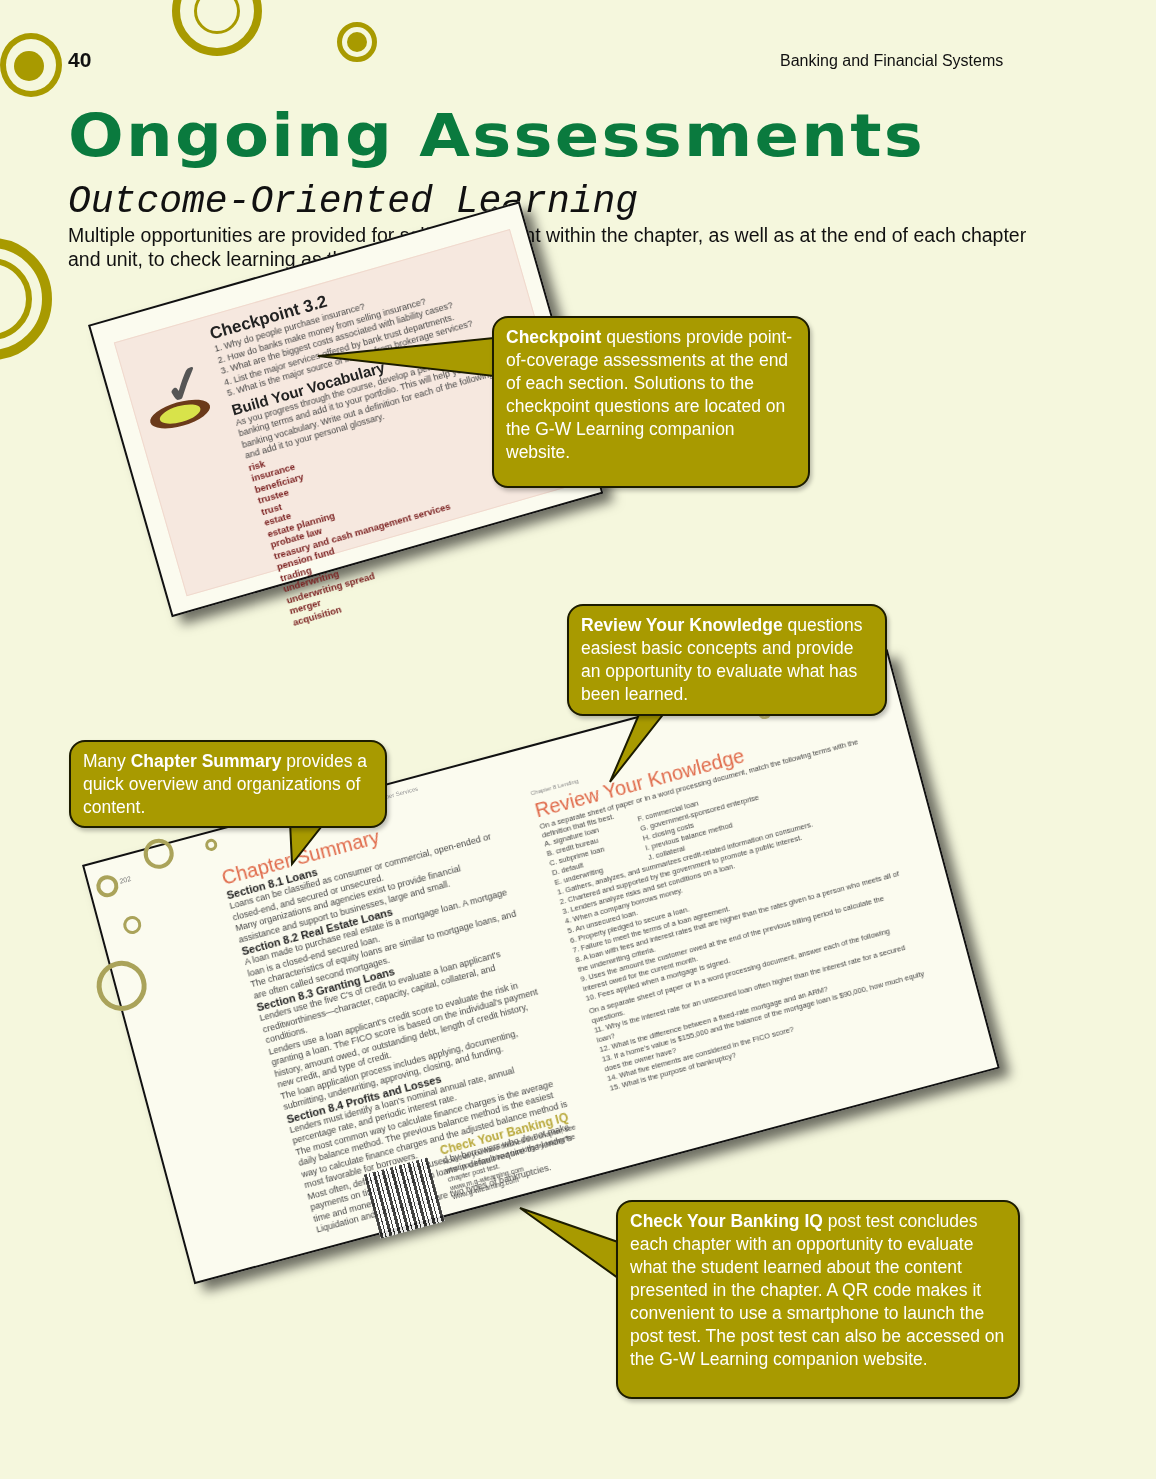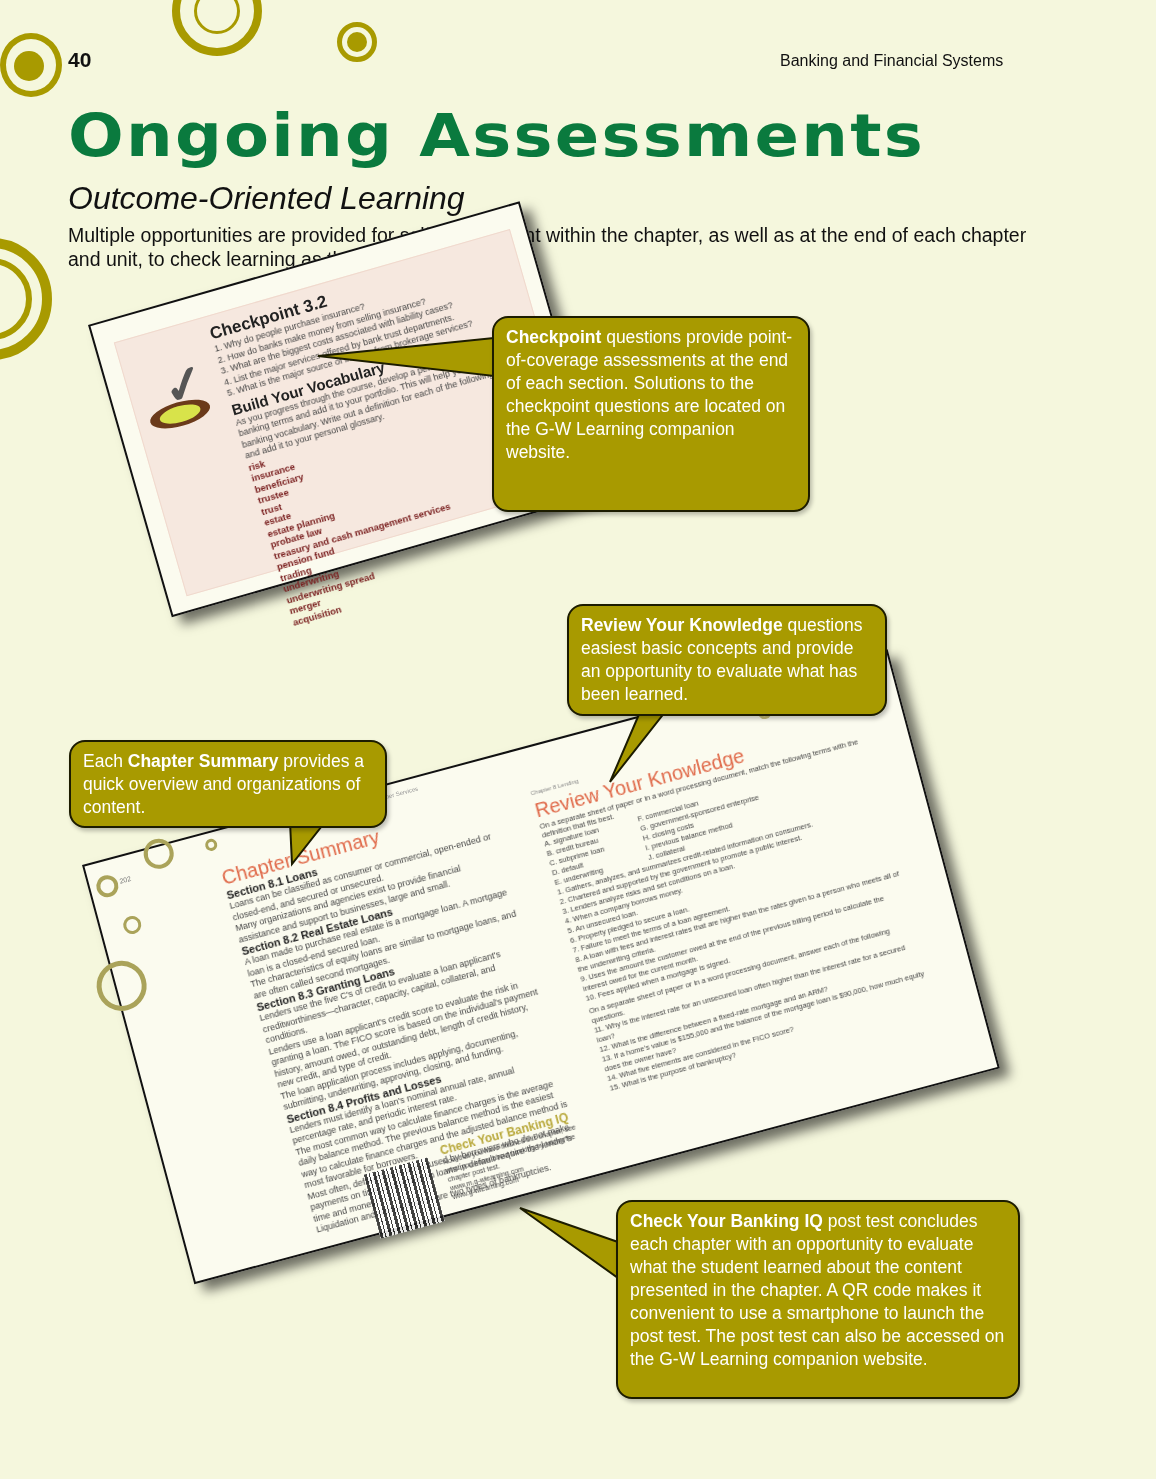--- a/index.html
+++ b/index.html
@@ -14,22 +14,22 @@
 
   .page-number { left:68px; top:48px; font-size:21px; font-weight:bold; }
   .running-head { left:780px; top:52px; font-size:16px; }
 
   .page-title {
     left:68px; top:102px; font-size:58px; font-weight:900; color:#0a7a3e;
     letter-spacing:2px; font-family:"DejaVu Sans", sans-serif;
     transform:scaleX(1.13); transform-origin:left top;
   }
   .subtitle {
-    left:68px; top:180px; font-size:32px; font-style:italic;
-    font-family:Liberation Sans, sans-serif;
+    left:68px; top:180px; font-size:38px; font-style:italic;
+    font-family:Liberation Mono, monospace;
   }
   .intro {
     left:68px; top:223px; width:980px; font-size:19.5px; line-height:24px;
   }
 
   
   .callout {
     position:absolute; background:#a89a00; color:#fff; border:2px solid #1c1c00;
     border-radius:16px; box-sizing:border-box; font-size:17.5px; line-height:23px;
     padding:8px 12px;
@@ -204,24 +204,24 @@
   <div class="ring" style="left:790px;top:40px;width:16px;height:16px;border:3px solid #c9c07a;"></div>
 </div>
 
 <svg class="abs" style="left:0;top:0;" width="1156" height="1479">
   <polygon points="494,338 318,356 494,376" fill="#a89a00" stroke="#1c1c00" stroke-width="2"></polygon>
   <polygon points="640,712 610,782 665,712" fill="#a89a00" stroke="#1c1c00" stroke-width="2"></polygon>
   <polygon points="290,822 292,864 325,822" fill="#a89a00" stroke="#1c1c00" stroke-width="2"></polygon>
   <polygon points="618,1242 520,1208 618,1278" fill="#a89a00" stroke="#1c1c00" stroke-width="2"></polygon>
 </svg>
 
-<div class="callout" style="left:492px;top:316px;width:318px;height:196px;">
+<div class="callout" style="left:492px;top:316px;width:318px;height:172px;">
   <b>Checkpoint</b><span> questions provide point-of-coverage assessments at the end of each section. Solutions to the checkpoint questions are located on the G-W Learning companion website.</span>
 </div>
 <div class="callout" style="left:567px;top:604px;width:320px;height:112px;">
   <b>Review Your Knowledge</b><span> questions easiest basic concepts and provide an opportunity to evaluate what has been learned.</span>
 </div>
 <div class="callout" style="left:69px;top:740px;width:318px;height:88px;">
-  <span>Each </span><b>Chapter Summary</b><span> provides a quick overview and organizations of content.</span>
+  <span>Many </span><b>Chapter Summary</b><span> provides a quick overview and organizations of content.</span>
 </div>
 <div class="callout" style="left:616px;top:1200px;width:404px;height:199px;">
   <b>Check Your Banking IQ</b><span> post test concludes each chapter with an opportunity to evaluate what the student learned about the content presented in the chapter. A QR code makes it convenient to use a smartphone to launch the post test. The post test can also be accessed on the G-W Learning companion website.</span>
 </div>
 
 </body></html>

